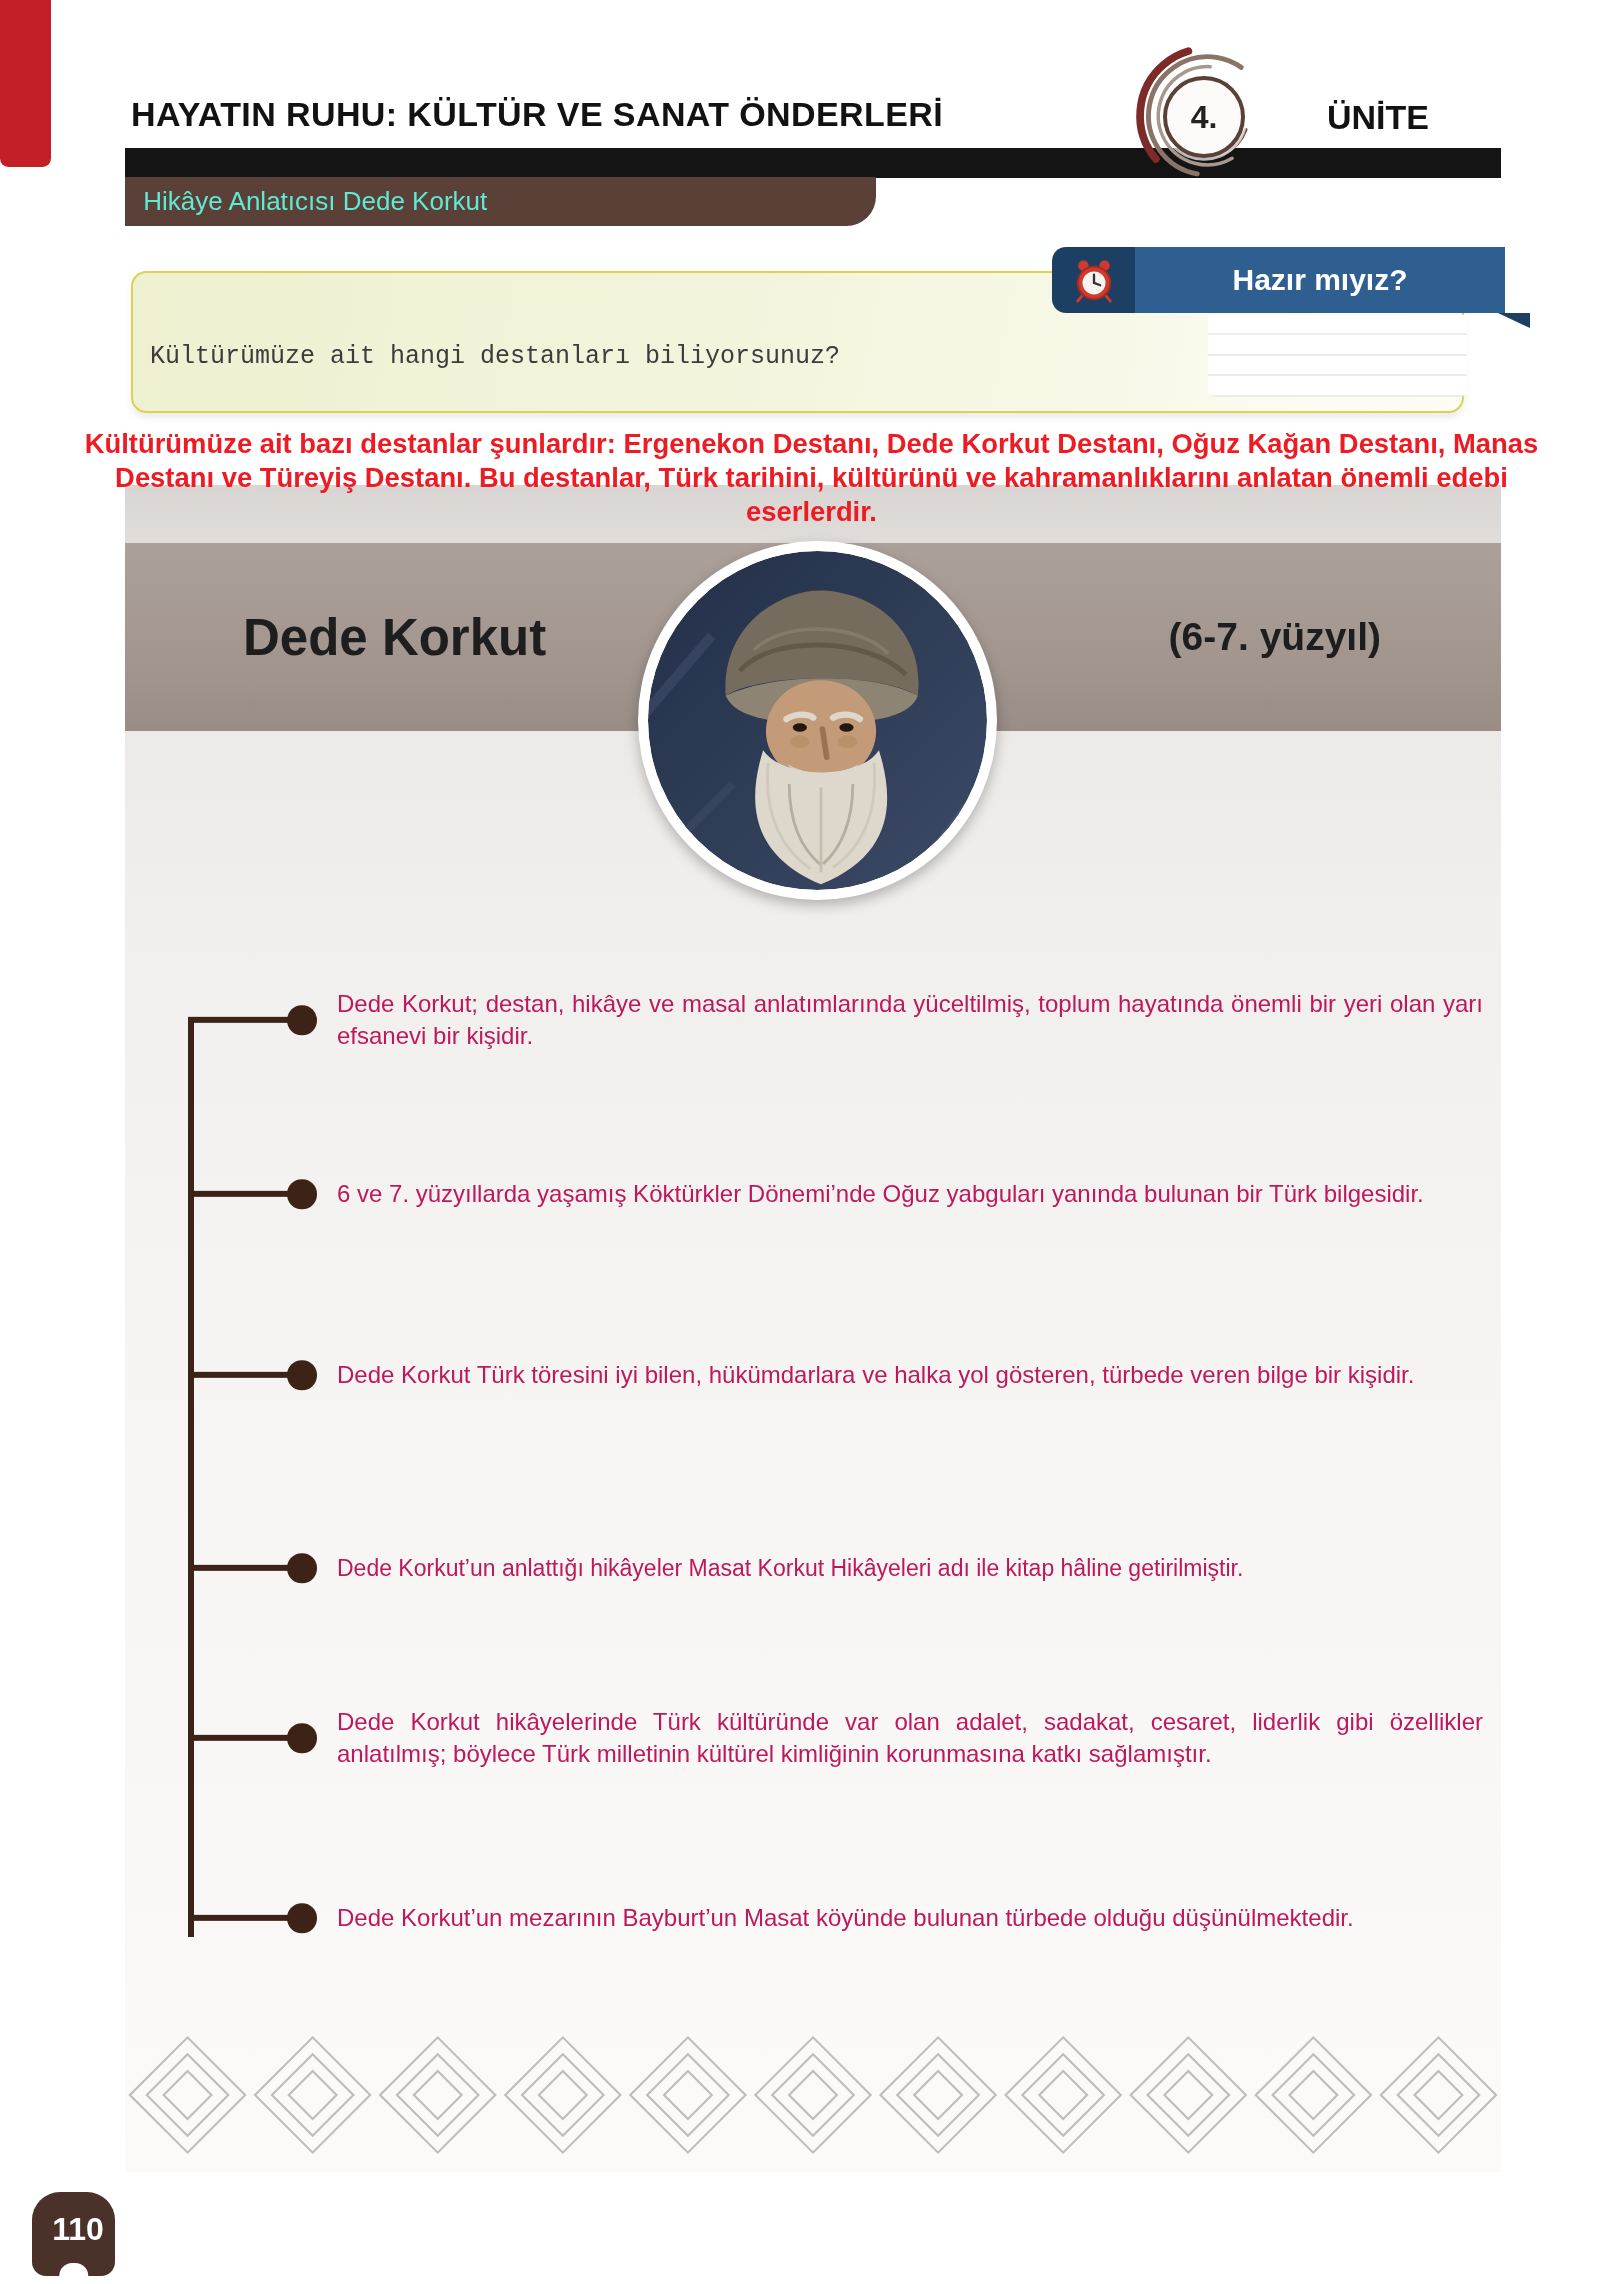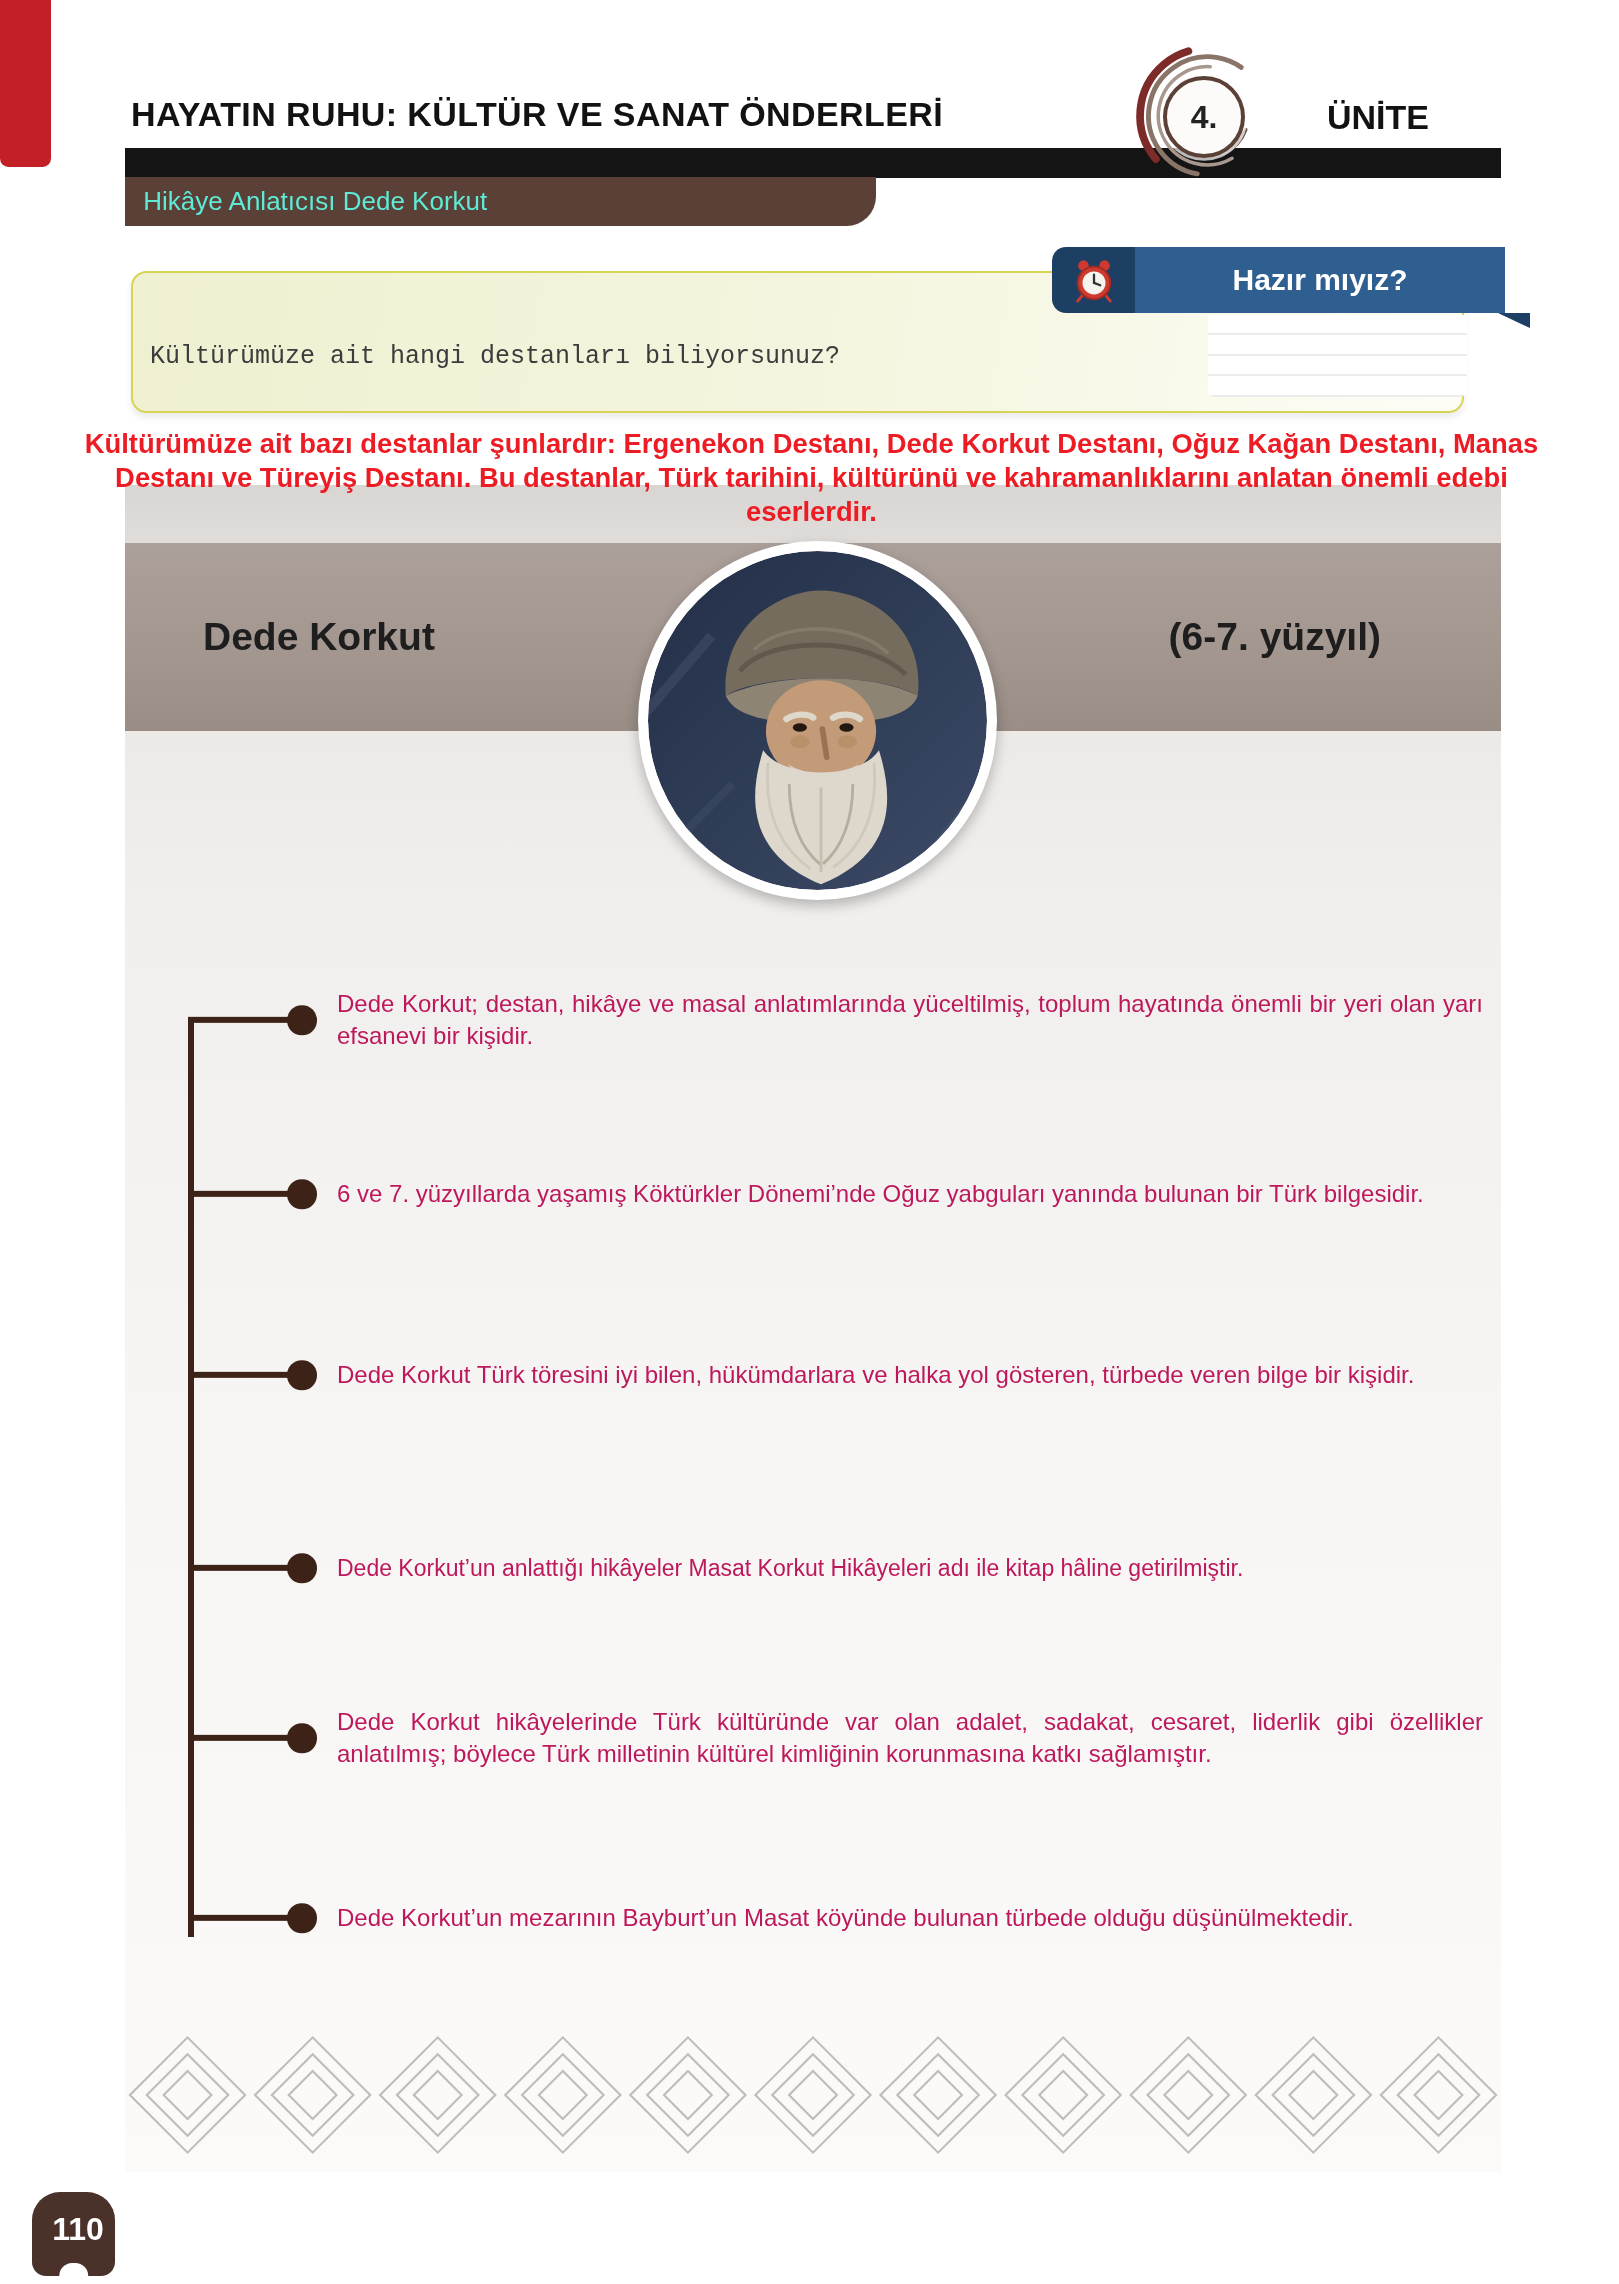--- a/index.html
+++ b/index.html
@@ -45,21 +45,21 @@
     background:repeating-linear-gradient(180deg,#ffffff 0 18.3px,#ececec 18.3px 20.4px);border-radius:0 0 7px 7px;}
 
   .answer-red{position:absolute;left:77px;top:427px;width:1469px;text-align:center;font-size:27.4px;font-weight:bold;
     color:var(--accent-red);line-height:34px;z-index:3;}
 
   .main-panel{position:absolute;left:125px;top:485px;width:1376px;height:1687px;z-index:1;
     background:linear-gradient(180deg,#d9d5d2 0%,#e9e6e3 8%,#f1efed 25%,#f6f5f3 55%,#fbfaf9 100%);}
 
   .figure-band{position:absolute;left:125px;top:543px;width:1376px;height:188px;z-index:2;
     background:linear-gradient(180deg,#aca09a 0%,#a2968f 60%,#998d86 100%);display:flex;align-items:center;}
-  .figure-name{margin-left:78px;font-size:39px;font-weight:bold;color:#1e1e1e;}
+  .figure-name{margin-left:118px;font-size:51px;font-weight:bold;color:#1e1e1e;}
   .figure-period{margin-left:auto;margin-right:120px;font-size:39px;font-weight:bold;color:#1e1e1e;}
 
   .portrait-wrap{position:absolute;left:638px;top:541px;width:359px;height:359px;border-radius:50%;
     background:#fff;z-index:3;display:flex;align-items:center;justify-content:center;
     box-shadow:0 5.6px 12.7px rgba(0,0,0,.25);}
   .portrait-wrap svg{width:339px;height:339px;border-radius:50%;display:block;}
 
   .timeline-line{position:absolute;left:188px;top:1017px;width:6.3px;height:920px;background:var(--timeline-brown);z-index:2;}
 
   .fact{position:absolute;left:191px;width:1292px;z-index:2;}

